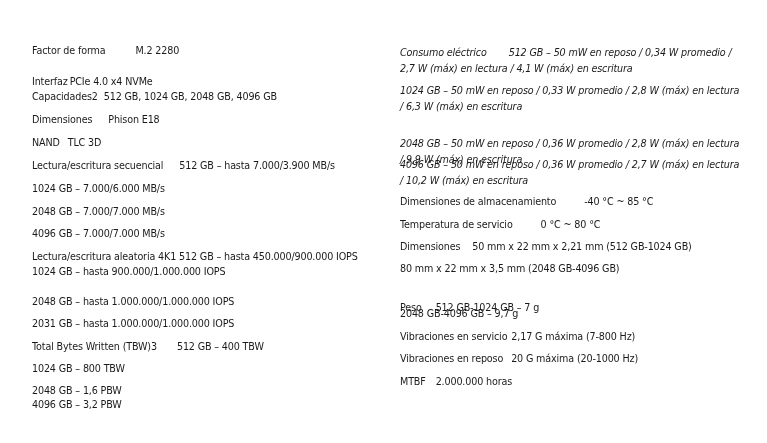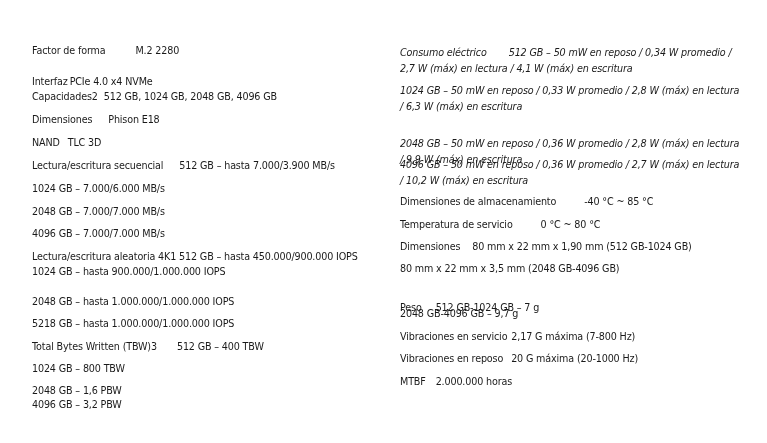--- a/index.html
+++ b/index.html
@@ -24,34 +24,34 @@
   <div class="line" style="top:91px"><span>Capacidades2</span><span class="gap" style="width:6px"></span><span>512 GB, 1024 GB, 2048 GB, 4096 GB</span></div>
   <div class="line" style="top:114px"><span>Dimensiones</span><span class="gap" style="width:16px"></span><span>Phison E18</span></div>
   <div class="line" style="top:137px"><span>NAND</span><span class="gap" style="width:8px"></span><span>TLC 3D</span></div>
   <div class="line" style="top:160px"><span>Lectura/escritura secuencial</span><span class="gap" style="width:16px"></span><span>512 GB – hasta 7.000/3.900 MB/s</span></div>
   <div class="line" style="top:183px"><span>1024 GB – 7.000/6.000 MB/s</span></div>
   <div class="line" style="top:206px"><span>2048 GB – 7.000/7.000 MB/s</span></div>
   <div class="line" style="top:228px"><span>4096 GB – 7.000/7.000 MB/s</span></div>
   <div class="line" style="top:251px"><span>Lectura/escritura aleatoria 4K1</span><span class="gap" style="width:3px"></span><span>512 GB – hasta 450.000/900.000 IOPS</span></div>
   <div class="line" style="top:266px"><span>1024 GB – hasta 900.000/1.000.000 IOPS</span></div>
   <div class="line" style="top:296px"><span>2048 GB – hasta 1.000.000/1.000.000 IOPS</span></div>
-  <div class="line" style="top:318px"><span>5218 GB – hasta 1.000.000/1.000.000 IOPS</span></div>
+  <div class="line" style="top:318px"><span>2031 GB – hasta 1.000.000/1.000.000 IOPS</span></div>
   <div class="line" style="top:341px"><span>Total Bytes Written (TBW)3</span><span class="gap" style="width:20px"></span><span>512 GB – 400 TBW</span></div>
   <div class="line" style="top:363px"><span>1024 GB – 800 TBW</span></div>
   <div class="line" style="top:385px"><span>2048 GB – 1,6 PBW</span></div>
   <div class="line" style="top:399px"><span>4096 GB – 3,2 PBW</span></div>
 </div>
 
 <div class="col col-right">
   <div class="line wrap" style="top:45px;width:340px"><span>Consumo eléctrico</span><span class="gap" style="width:22px"></span><span>512 GB – 50 mW en reposo / 0,34 W promedio / 2,7 W (máx) en lectura / 4,1 W (máx) en escritura</span></div>
   <div class="line wrap" style="top:83px;width:340px"><span>1024 GB – 50 mW en reposo / 0,33 W promedio / 2,8 W (máx) en lectura / 6,3 W (máx) en escritura</span></div>
   <div class="line wrap" style="top:136px;width:340px"><span>2048 GB – 50 mW en reposo / 0,36 W promedio / 2,8 W (máx) en lectura / 9,9 W (máx) en escritura</span></div>
   <div class="line wrap" style="top:157px;width:340px"><span>4096 GB – 50 mW en reposo / 0,36 W promedio / 2,7 W (máx) en lectura / 10,2 W (máx) en escritura</span></div>
   <div class="line" style="top:196px"><span>Dimensiones de almacenamiento</span><span class="gap" style="width:28px"></span><span>-40 °C ~ 85 °C</span></div>
   <div class="line" style="top:219px"><span>Temperatura de servicio</span><span class="gap" style="width:28px"></span><span>0 °C ~ 80 °C</span></div>
-  <div class="line" style="top:241px"><span>Dimensiones</span><span class="gap" style="width:12px"></span><span>80 mm x 22 mm x 1,90 mm (512 GB-1024 GB)</span></div>
+  <div class="line" style="top:241px"><span>Dimensiones</span><span class="gap" style="width:12px"></span><span>50 mm x 22 mm x 2,21 mm (512 GB-1024 GB)</span></div>
   <div class="line" style="top:263px"><span>80 mm x 22 mm x 3,5 mm (2048 GB-4096 GB)</span></div>
   <div class="line" style="top:302px"><span>Peso</span><span class="gap" style="width:14px"></span><span>512 GB-1024 GB – 7 g</span></div>
   <div class="line" style="top:308px"><span>2048 GB-4096 GB – 9,7 g</span></div>
   <div class="line" style="top:331px"><span>Vibraciones en servicio</span><span class="gap" style="width:4px"></span><span>2,17 G máxima (7-800 Hz)</span></div>
   <div class="line" style="top:353px"><span>Vibraciones en reposo</span><span class="gap" style="width:8px"></span><span>20 G máxima (20-1000 Hz)</span></div>
   <div class="line" style="top:376px"><span>MTBF</span><span class="gap" style="width:10px"></span><span>2.000.000 horas</span></div>
 </div>
 
 </body></html>

